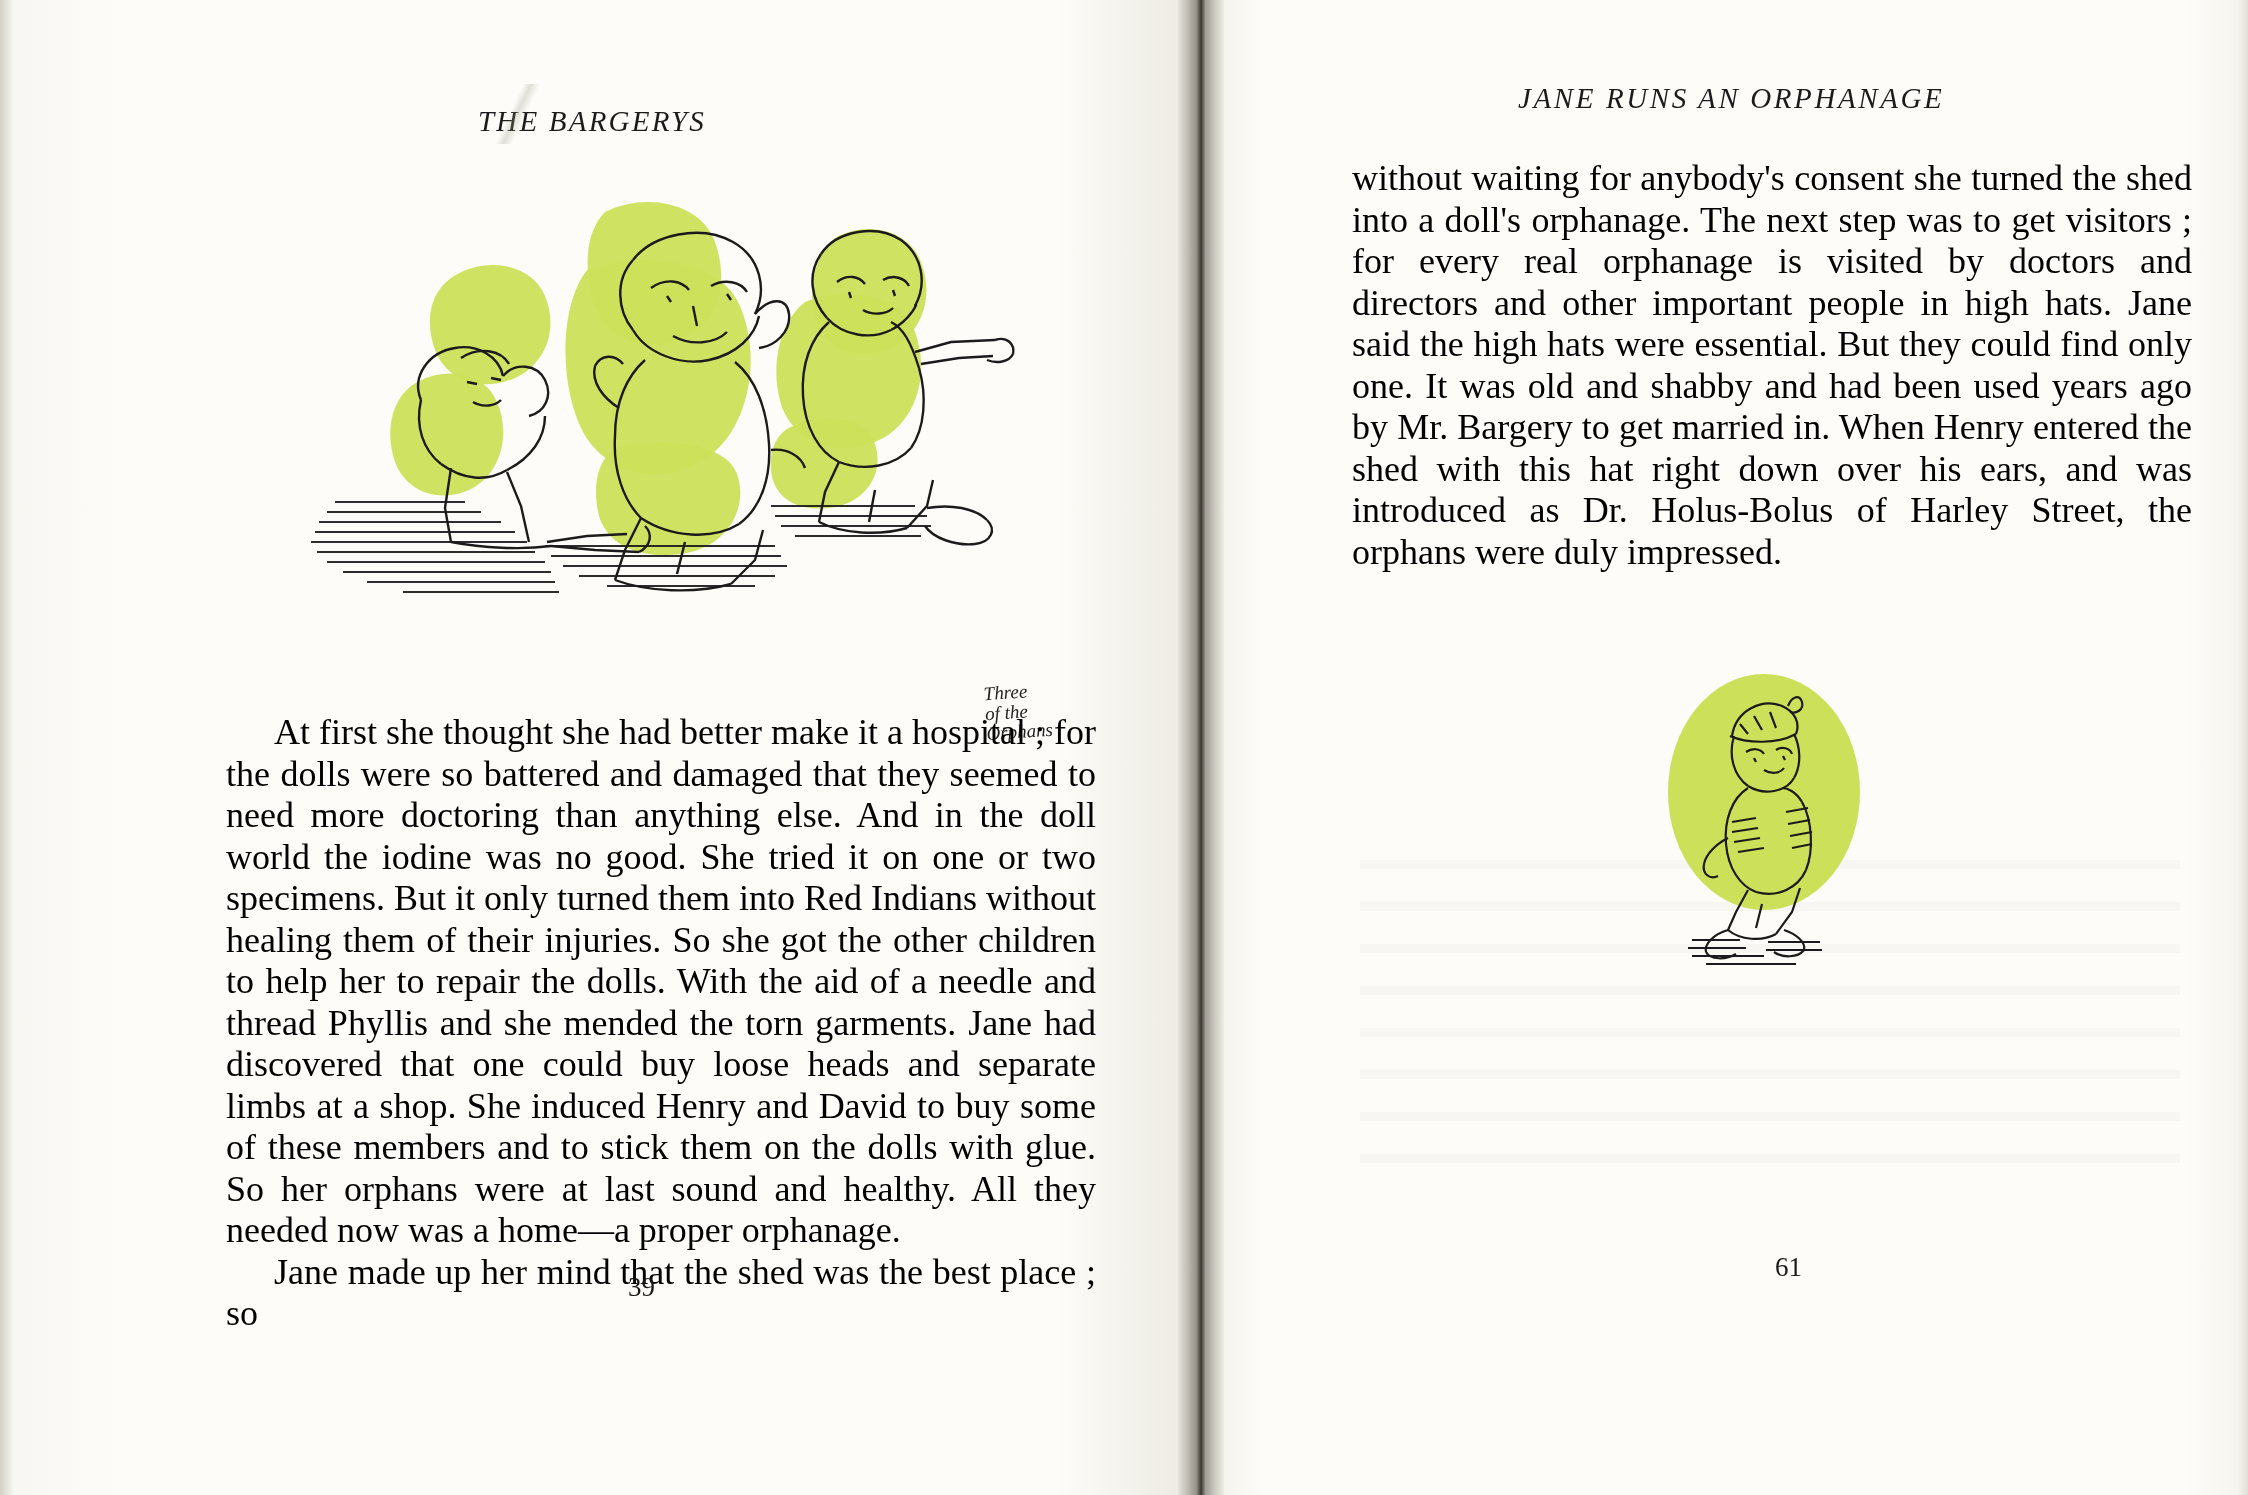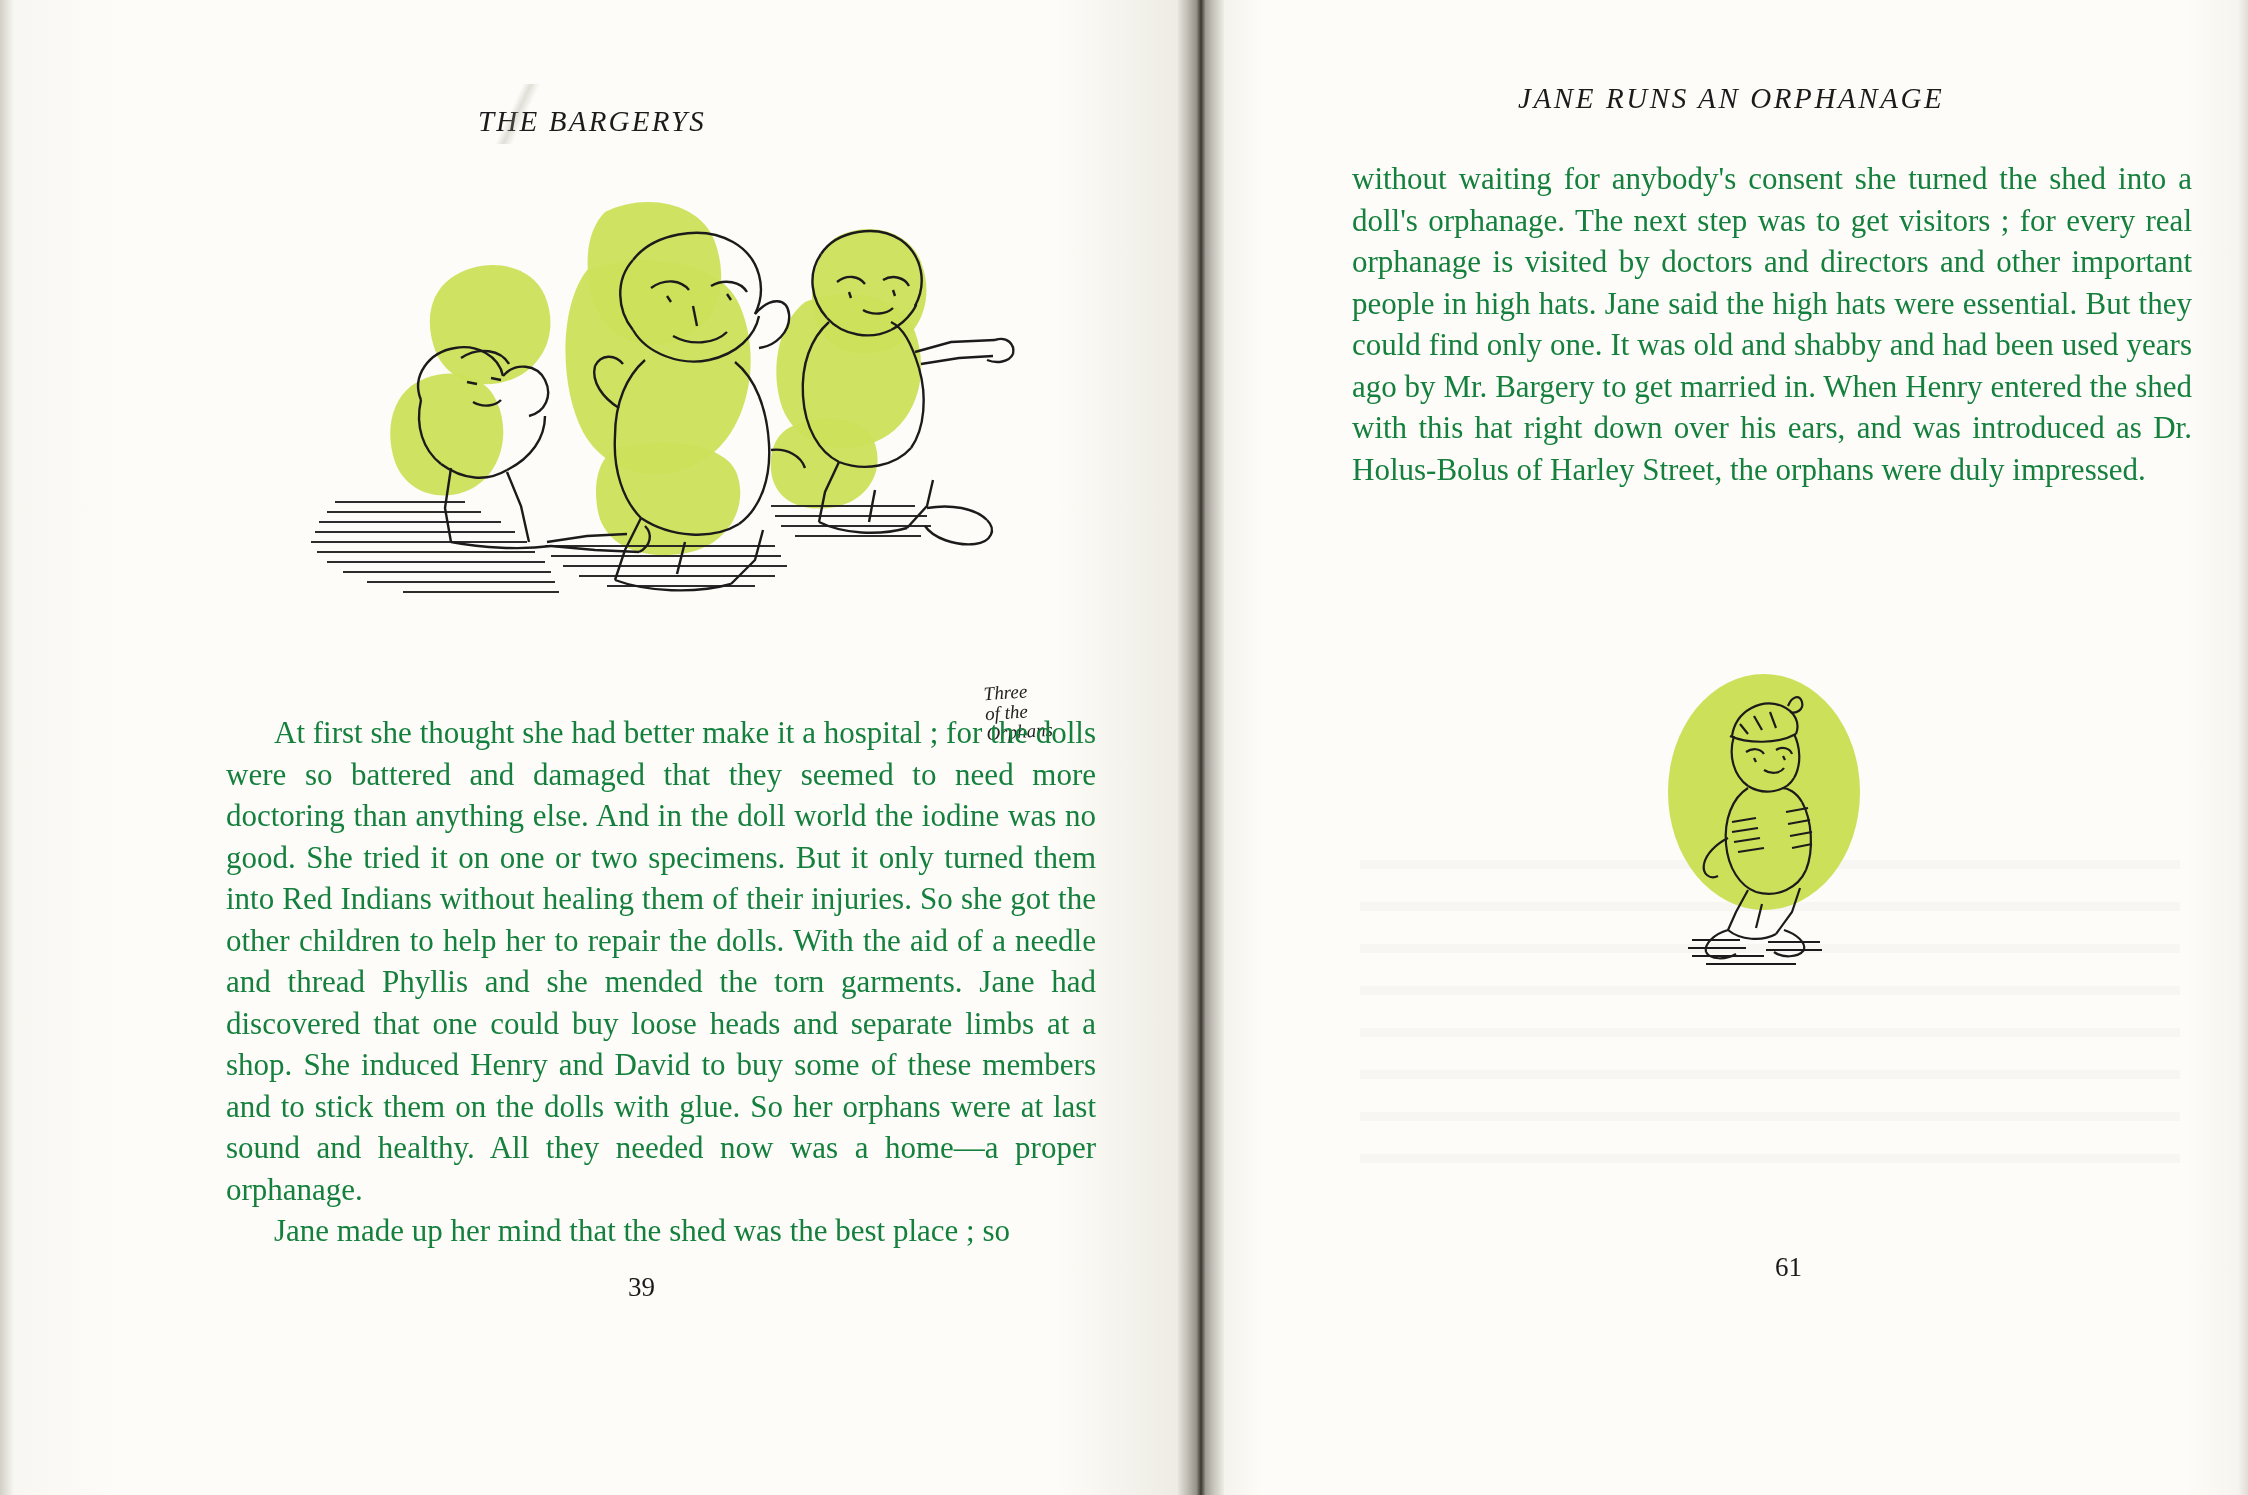--- a/index.html
+++ b/index.html
@@ -71,23 +71,23 @@
   #right-head {
     position: absolute;
     left: 1498px;
     top: 82px;
     white-space: nowrap;
     letter-spacing: 2.6px;
     margin-left: 20px;
   }
 
   .body-text {
-    font-size: 31px;
+    font-size: 36px;
     line-height: 41.5px;
-    color: #15803d;
+    color: #000000;
     text-align: justify;
     font-family: "Liberation Serif", serif;
   }
   #left-col {
     position: absolute;
     left: 226px;
     top: 712px;
     width: 870px;
   }
   #left-col p { margin: 0; text-indent: 48px; }

